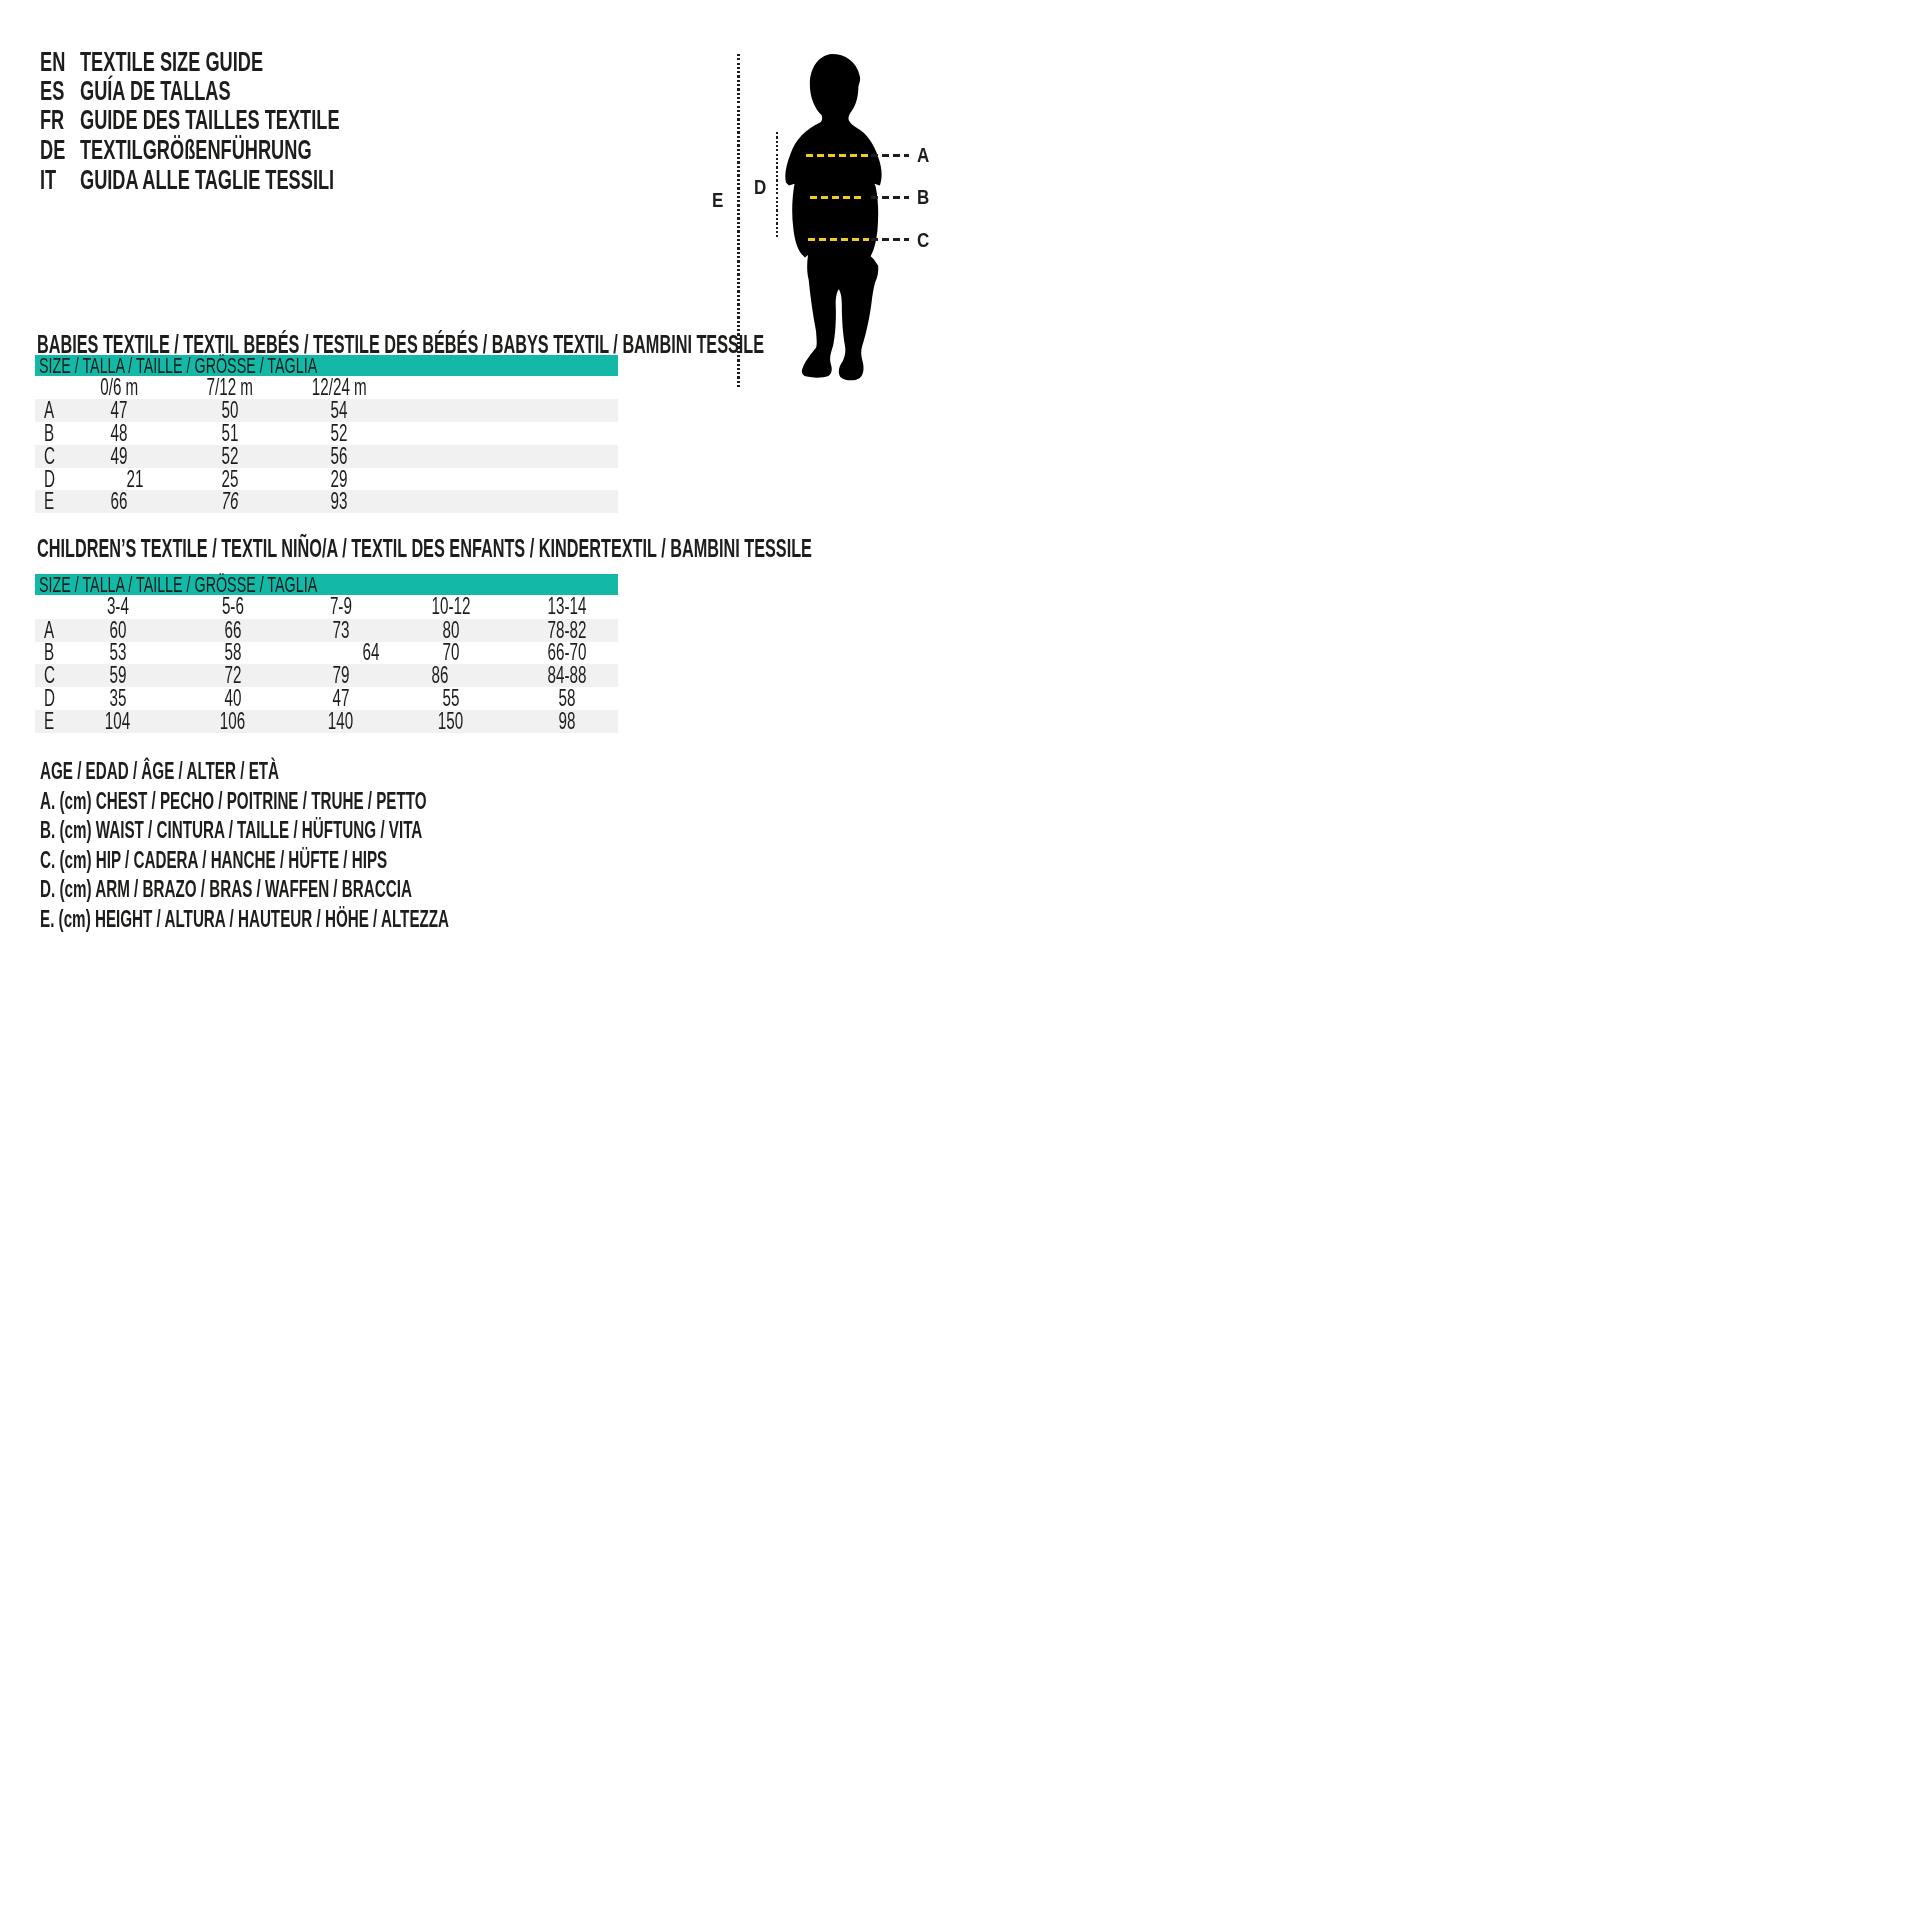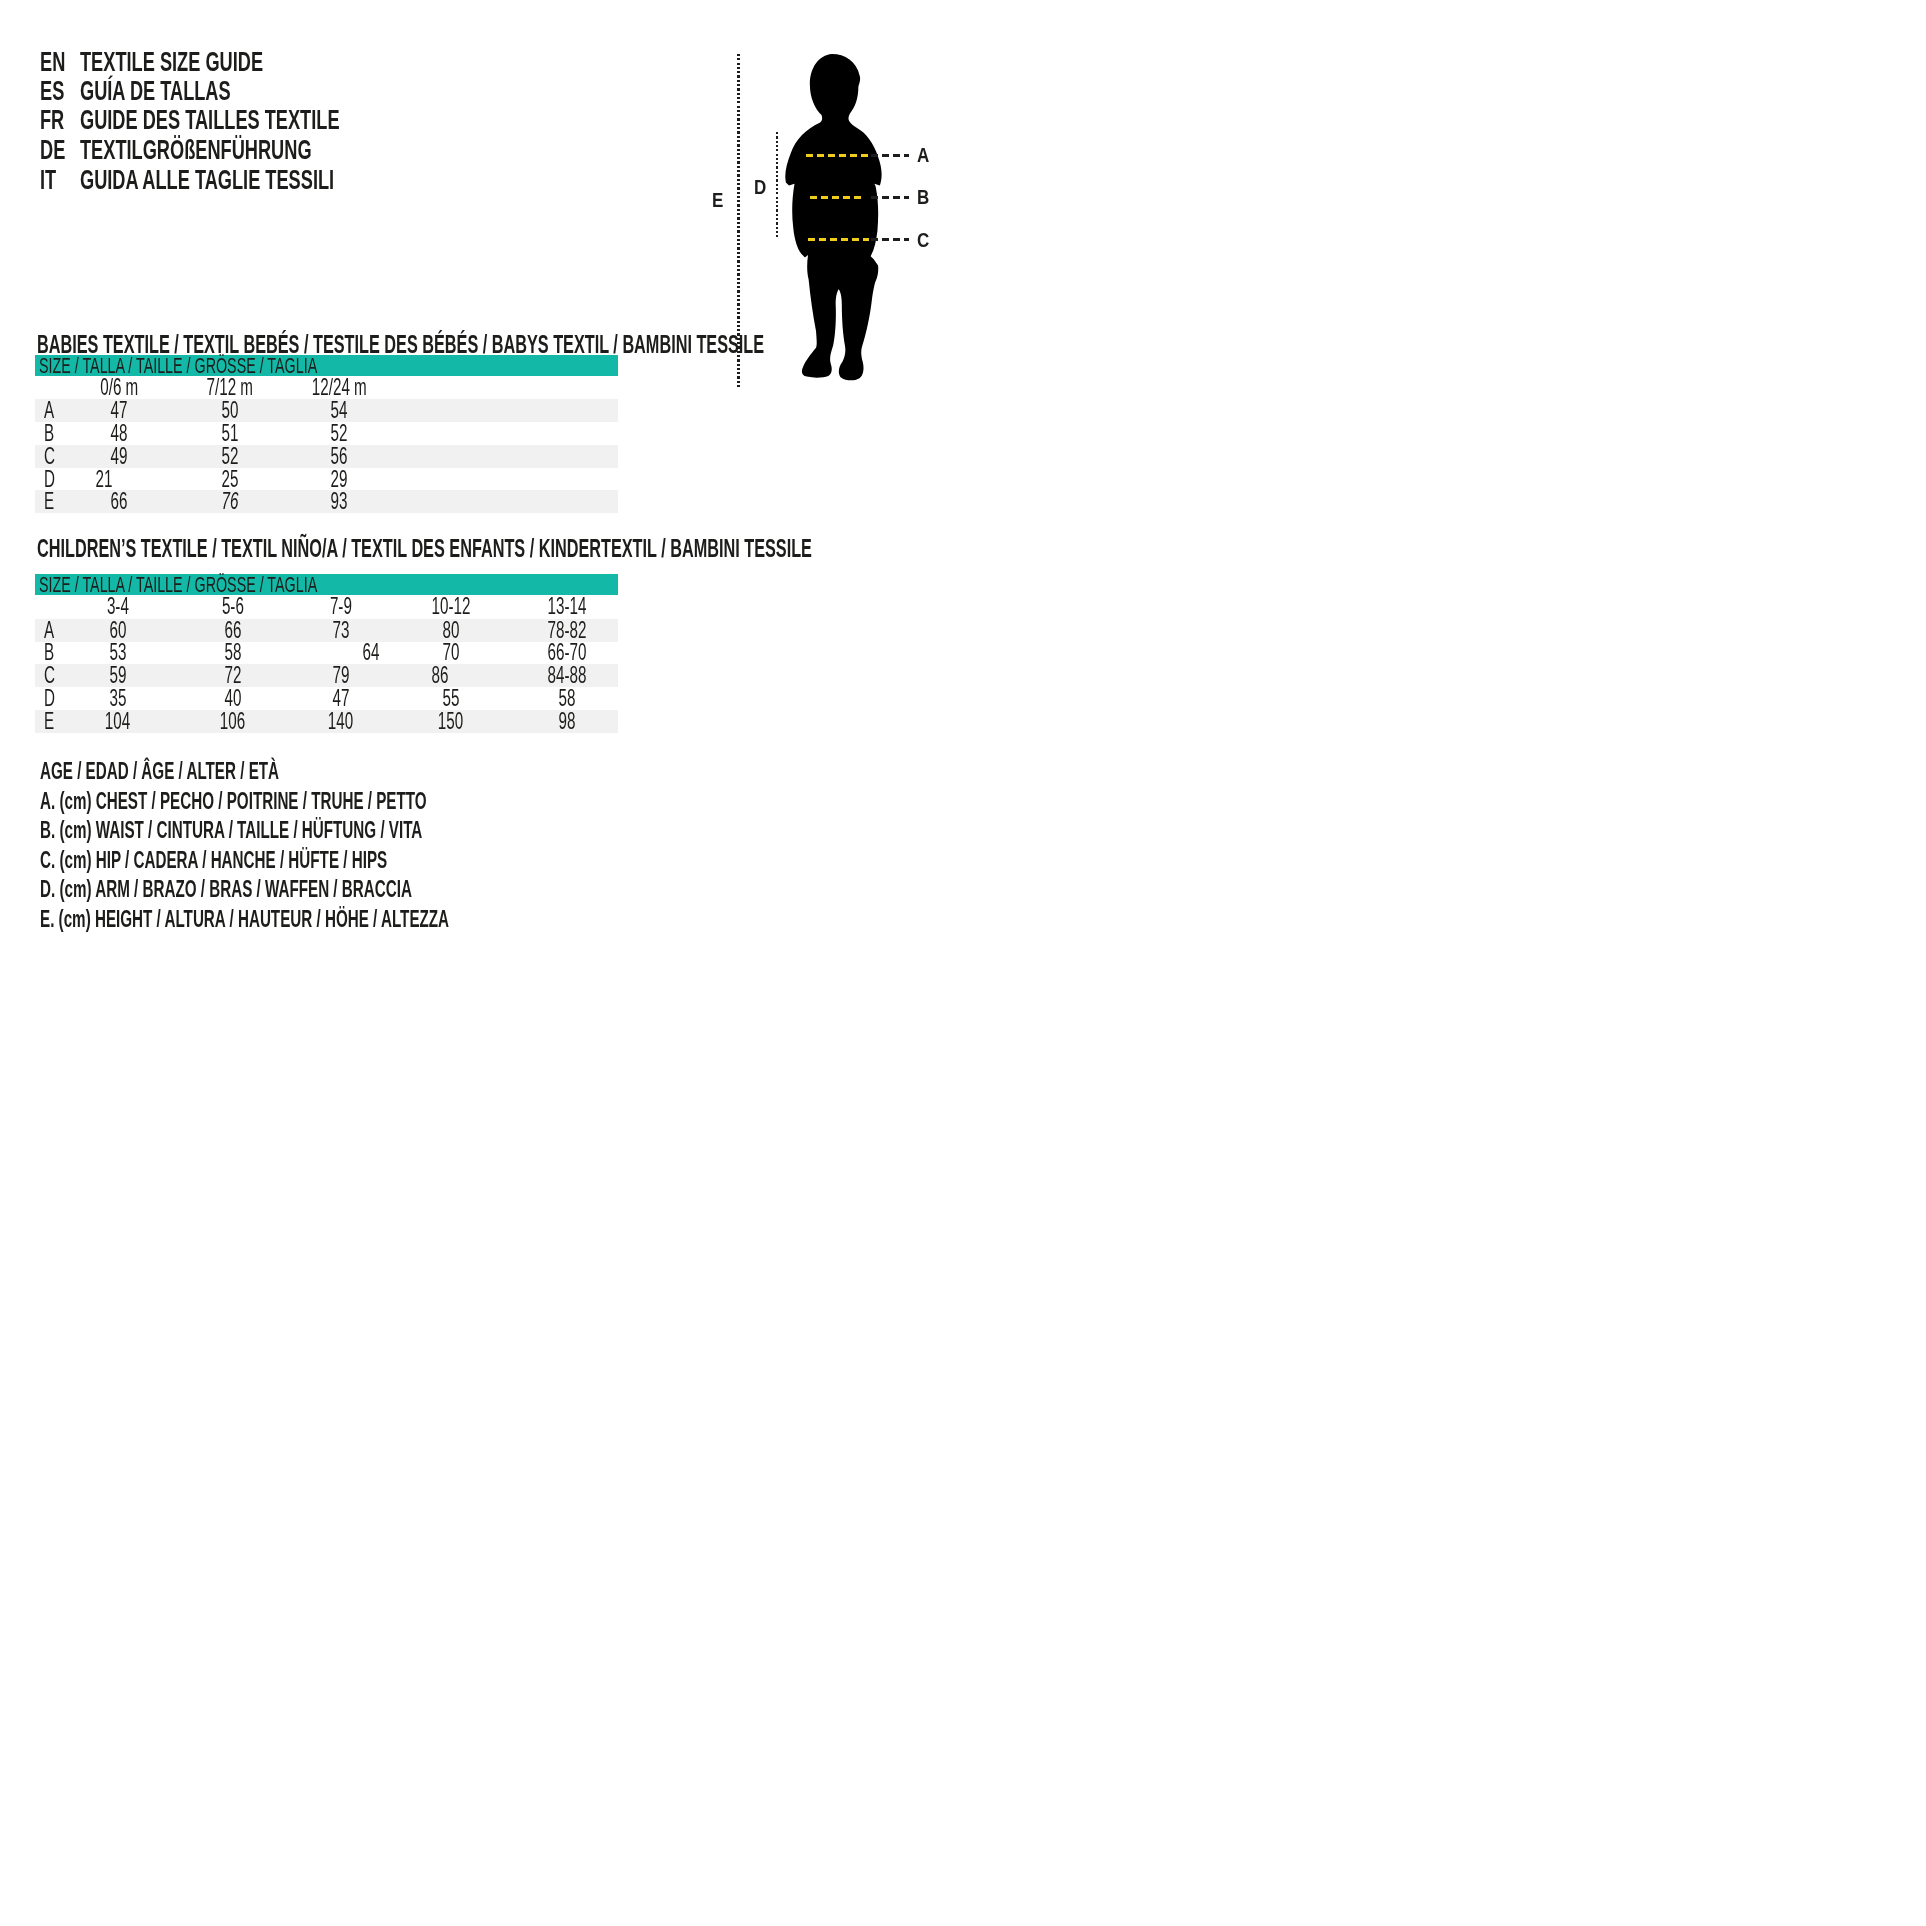--- a/index.html
+++ b/index.html
@@ -130,21 +130,21 @@
       <div class="cell" style="left:261px;"><span class="cond-c">52</span></div>
     </div>
     <div class="t-row alt" style="top:445px;">
       <span class="row-letter"><span class="cond">C</span></span>
       <div class="cell" style="left:41px;"><span class="cond-c">49</span></div>
       <div class="cell" style="left:152px;"><span class="cond-c">52</span></div>
       <div class="cell" style="left:261px;"><span class="cond-c">56</span></div>
     </div>
     <div class="t-row" style="top:468px;">
       <span class="row-letter"><span class="cond">D</span></span>
-      <div class="cell" style="left:26px;"><span class="cond-c">21</span></div>
+      <div class="cell" style="left:57px;"><span class="cond-c">21</span></div>
       <div class="cell" style="left:152px;"><span class="cond-c">25</span></div>
       <div class="cell" style="left:261px;"><span class="cond-c">29</span></div>
     </div>
     <div class="t-row alt" style="top:490px;">
       <span class="row-letter"><span class="cond">E</span></span>
       <div class="cell" style="left:41px;"><span class="cond-c">66</span></div>
       <div class="cell" style="left:152px;font-style:italic;"><span class="cond-c">76</span></div>
       <div class="cell" style="left:261px;text-decoration:underline;"><span class="cond-c">93</span></div>
     </div>
   </div>

